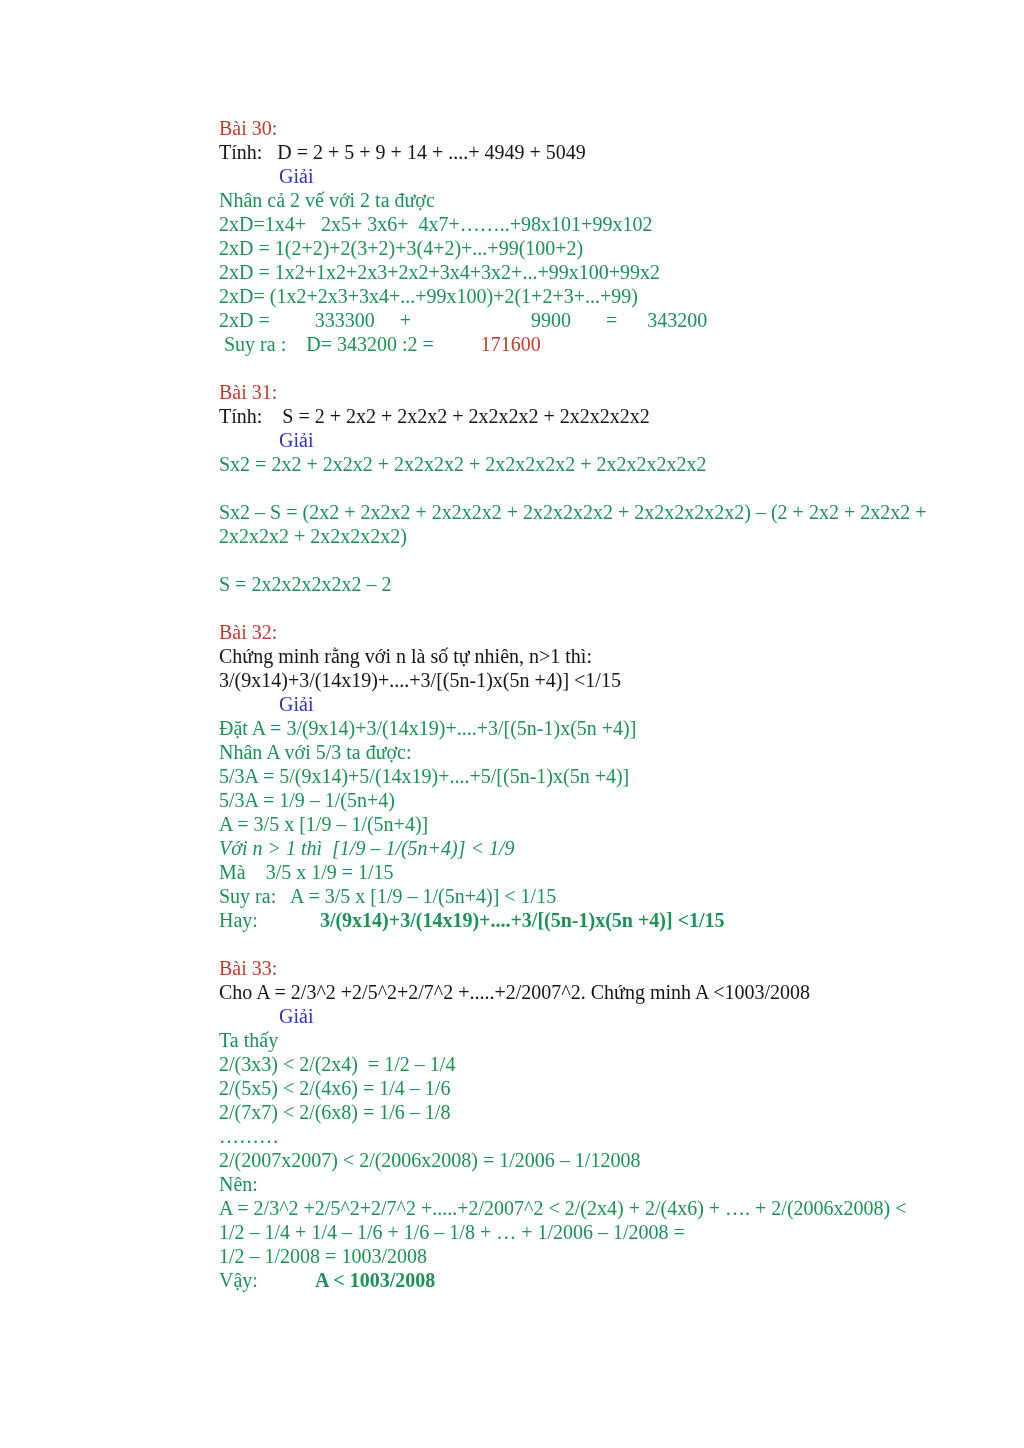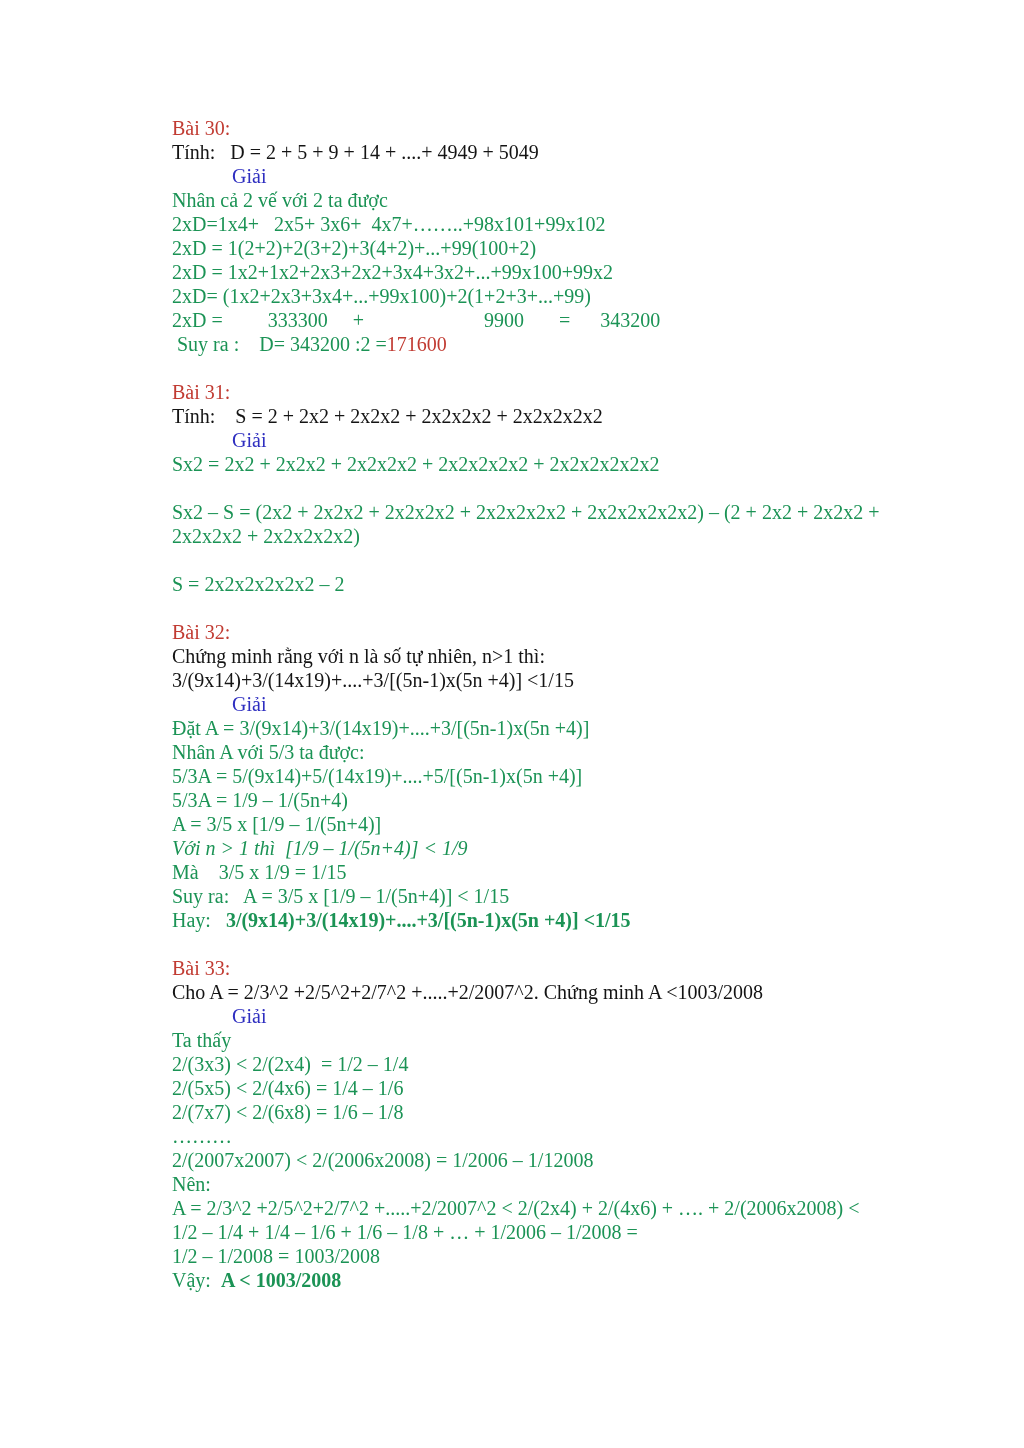--- a/index.html
+++ b/index.html
@@ -22,21 +22,21 @@
     width: 780px;
     font-size: 20px;
     line-height: 24px;
     color: #141414;
     white-space: pre;
   }
   .line {
     min-height: 24px;
     white-space: pre;
   }
-  .seg { white-space: pre; }
+  .seg { white-space: pre; margin-left: 47px; }
   .seg.b { font-weight: bold; }
   .seg.i { font-style: italic; text-align: right; }
 </style>
 </head>
 <body>
 
 <div class="page">
   <div class="doc" id="doc"><div class="line"><span class="seg" style="color: rgb(193, 59, 50);">Bài 30:</span></div><div class="line"><span class="seg" style="color: rgb(20, 20, 20);">Tính:   D = 2 + 5 + 9 + 14 + ....+ 4949 + 5049</span></div><div class="line" style="margin-left: 60px;"><span class="seg" style="color: rgb(46, 46, 192);">Giải</span></div><div class="line"><span class="seg" style="color: rgb(27, 147, 85);">Nhân cả 2 vế với 2 ta được</span></div><div class="line"><span class="seg" style="color: rgb(27, 147, 85);">2xD=1x4+   2x5+ 3x6+  4x7+……..+98x101+99x102</span></div><div class="line"><span class="seg" style="color: rgb(27, 147, 85);">2xD = 1(2+2)+2(3+2)+3(4+2)+...+99(100+2)</span></div><div class="line"><span class="seg" style="color: rgb(27, 147, 85);">2xD = 1x2+1x2+2x3+2x2+3x4+3x2+...+99x100+99x2</span></div><div class="line"><span class="seg" style="color: rgb(27, 147, 85);">2xD= (1x2+2x3+3x4+...+99x100)+2(1+2+3+...+99)</span></div><div class="line"><span class="seg" style="color: rgb(27, 147, 85);">2xD =         333300     +                        9900       =      343200</span></div><div class="line"><span class="seg" style="color: rgb(27, 147, 85);"> Suy ra :    D= 343200 :2 =</span><span class="seg" style="color: rgb(193, 59, 50);">171600</span></div><div class="line"></div><div class="line"><span class="seg" style="color: rgb(193, 59, 50);">Bài 31:</span></div><div class="line"><span class="seg" style="color: rgb(20, 20, 20);">Tính:    S = 2 + 2x2 + 2x2x2 + 2x2x2x2 + 2x2x2x2x2</span></div><div class="line" style="margin-left: 60px;"><span class="seg" style="color: rgb(46, 46, 192);">Giải</span></div><div class="line"><span class="seg" style="color: rgb(27, 147, 85);">Sx2 = 2x2 + 2x2x2 + 2x2x2x2 + 2x2x2x2x2 + 2x2x2x2x2x2</span></div><div class="line"></div><div class="line"><span class="seg" style="color: rgb(27, 147, 85);">Sx2 – S = (2x2 + 2x2x2 + 2x2x2x2 + 2x2x2x2x2 + 2x2x2x2x2x2) – (2 + 2x2 + 2x2x2 +</span></div><div class="line"><span class="seg" style="color: rgb(27, 147, 85);">2x2x2x2 + 2x2x2x2x2)</span></div><div class="line"></div><div class="line"><span class="seg" style="color: rgb(27, 147, 85);">S = 2x2x2x2x2x2 – 2</span></div><div class="line"></div><div class="line"><span class="seg" style="color: rgb(193, 59, 50);">Bài 32:</span></div><div class="line"><span class="seg" style="color: rgb(20, 20, 20);">Chứng minh rằng với n là số tự nhiên, n&gt;1 thì:</span></div><div class="line"><span class="seg" style="color: rgb(20, 20, 20);">3/(9x14)+3/(14x19)+....+3/[(5n-1)x(5n +4)] &lt;1/15</span></div><div class="line" style="margin-left: 60px;"><span class="seg" style="color: rgb(46, 46, 192);">Giải</span></div><div class="line"><span class="seg" style="color: rgb(27, 147, 85);">Đặt A = 3/(9x14)+3/(14x19)+....+3/[(5n-1)x(5n +4)]</span></div><div class="line"><span class="seg" style="color: rgb(27, 147, 85);">Nhân A với 5/3 ta được:</span></div><div class="line"><span class="seg" style="color: rgb(27, 147, 85);">5/3A = 5/(9x14)+5/(14x19)+....+5/[(5n-1)x(5n +4)]</span></div><div class="line"><span class="seg" style="color: rgb(27, 147, 85);">5/3A = 1/9 – 1/(5n+4)</span></div><div class="line"><span class="seg" style="color: rgb(27, 147, 85);">A = 3/5 x [1/9 – 1/(5n+4)]</span></div><div class="line"><span class="seg i" style="color: rgb(27, 147, 85);">Với n &gt; 1 thì  [1/9 – 1/(5n+4)] &lt; 1/9</span></div><div class="line"><span class="seg" style="color: rgb(27, 147, 85);">Mà    3/5 x 1/9 = 1/15</span></div><div class="line"><span class="seg" style="color: rgb(27, 147, 85);">Suy ra:   A = 3/5 x [1/9 – 1/(5n+4)] &lt; 1/15</span></div><div class="line"><span class="seg" style="color: rgb(27, 147, 85);">Hay:   </span><span class="seg b" style="color: rgb(27, 147, 85);">3/(9x14)+3/(14x19)+....+3/[(5n-1)x(5n +4)] &lt;1/15</span></div><div class="line"></div><div class="line"><span class="seg" style="color: rgb(193, 59, 50);">Bài 33:</span></div><div class="line"><span class="seg" style="color: rgb(20, 20, 20);">Cho A = 2/3^2 +2/5^2+2/7^2 +.....+2/2007^2. Chứng minh A &lt;1003/2008</span></div><div class="line" style="margin-left: 60px;"><span class="seg" style="color: rgb(46, 46, 192);">Giải</span></div><div class="line"><span class="seg" style="color: rgb(27, 147, 85);">Ta thấy</span></div><div class="line"><span class="seg" style="color: rgb(27, 147, 85);">2/(3x3) &lt; 2/(2x4)  = 1/2 – 1/4</span></div><div class="line"><span class="seg" style="color: rgb(27, 147, 85);">2/(5x5) &lt; 2/(4x6) = 1/4 – 1/6</span></div><div class="line"><span class="seg" style="color: rgb(27, 147, 85);">2/(7x7) &lt; 2/(6x8) = 1/6 – 1/8</span></div><div class="line"><span class="seg" style="color: rgb(27, 147, 85);">………</span></div><div class="line"><span class="seg" style="color: rgb(27, 147, 85);">2/(2007x2007) &lt; 2/(2006x2008) = 1/2006 – 1/12008</span></div><div class="line"><span class="seg" style="color: rgb(27, 147, 85);">Nên:</span></div><div class="line"><span class="seg" style="color: rgb(27, 147, 85);">A = 2/3^2 +2/5^2+2/7^2 +.....+2/2007^2 &lt; 2/(2x4) + 2/(4x6) + …. + 2/(2006x2008) &lt;</span></div><div class="line"><span class="seg" style="color: rgb(27, 147, 85);">1/2 – 1/4 + 1/4 – 1/6 + 1/6 – 1/8 + … + 1/2006 – 1/2008 =</span></div><div class="line"><span class="seg" style="color: rgb(27, 147, 85);">1/2 – 1/2008 = 1003/2008</span></div><div class="line"><span class="seg" style="color: rgb(27, 147, 85);">Vậy:  </span><span class="seg b" style="color: rgb(27, 147, 85);">A &lt; 1003/2008</span></div></div>
 </div>
 

